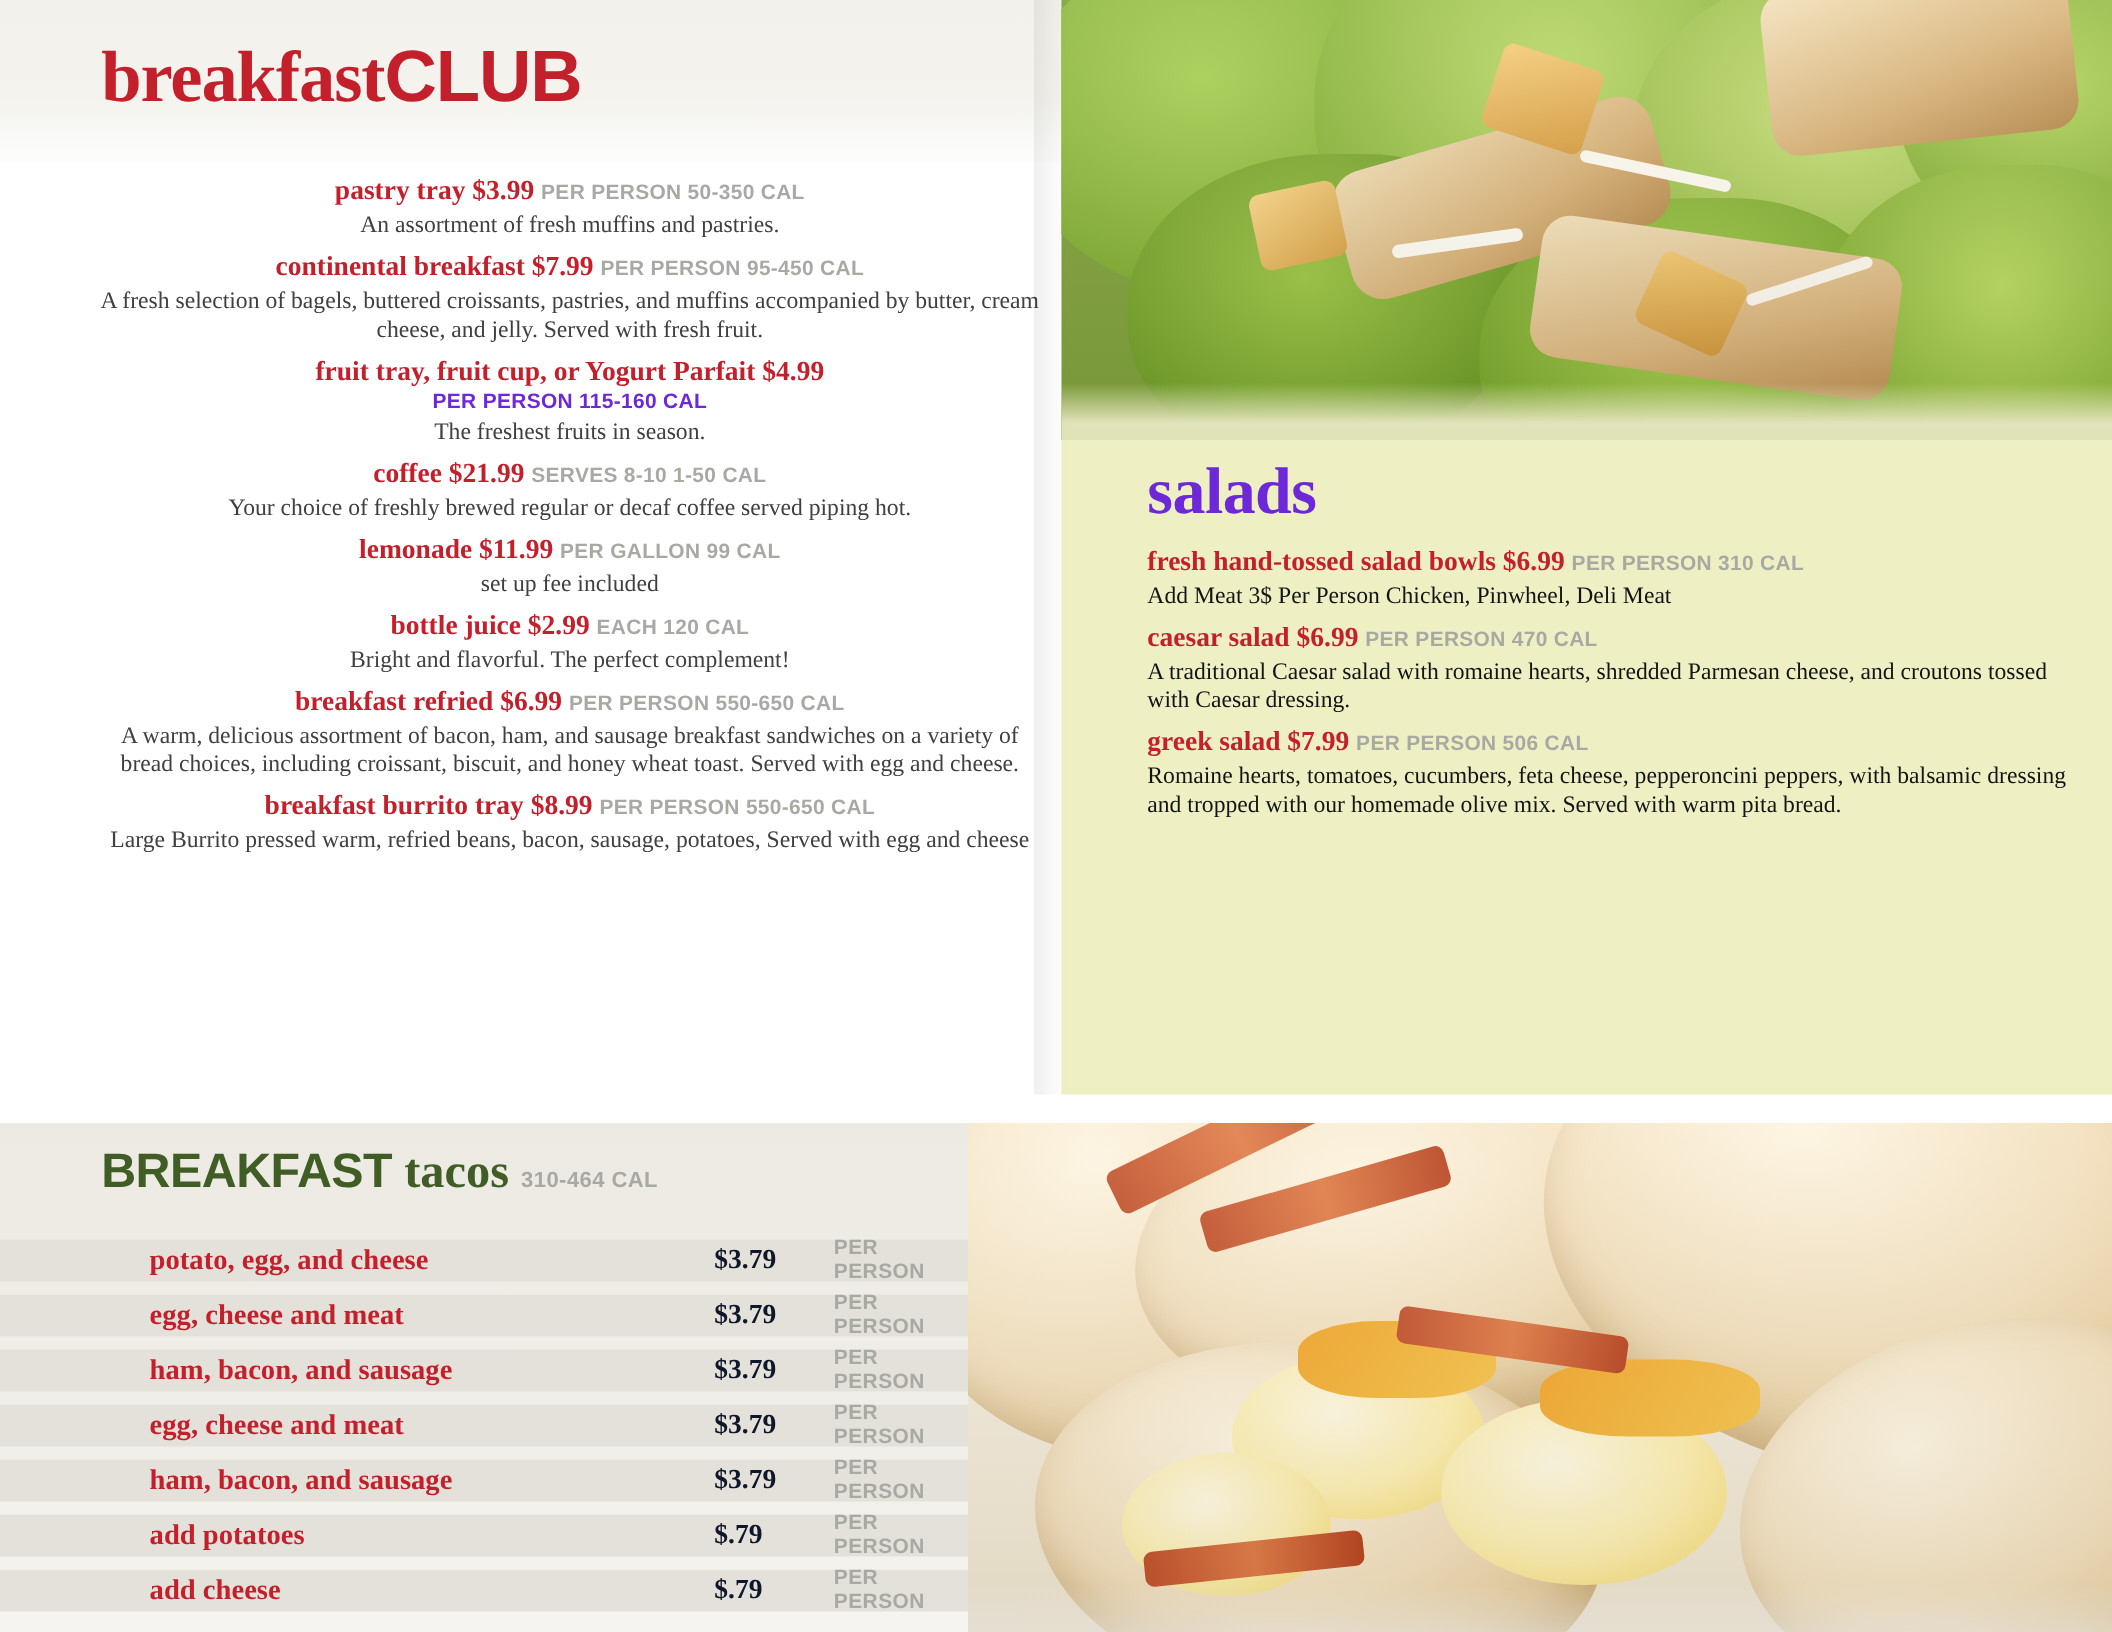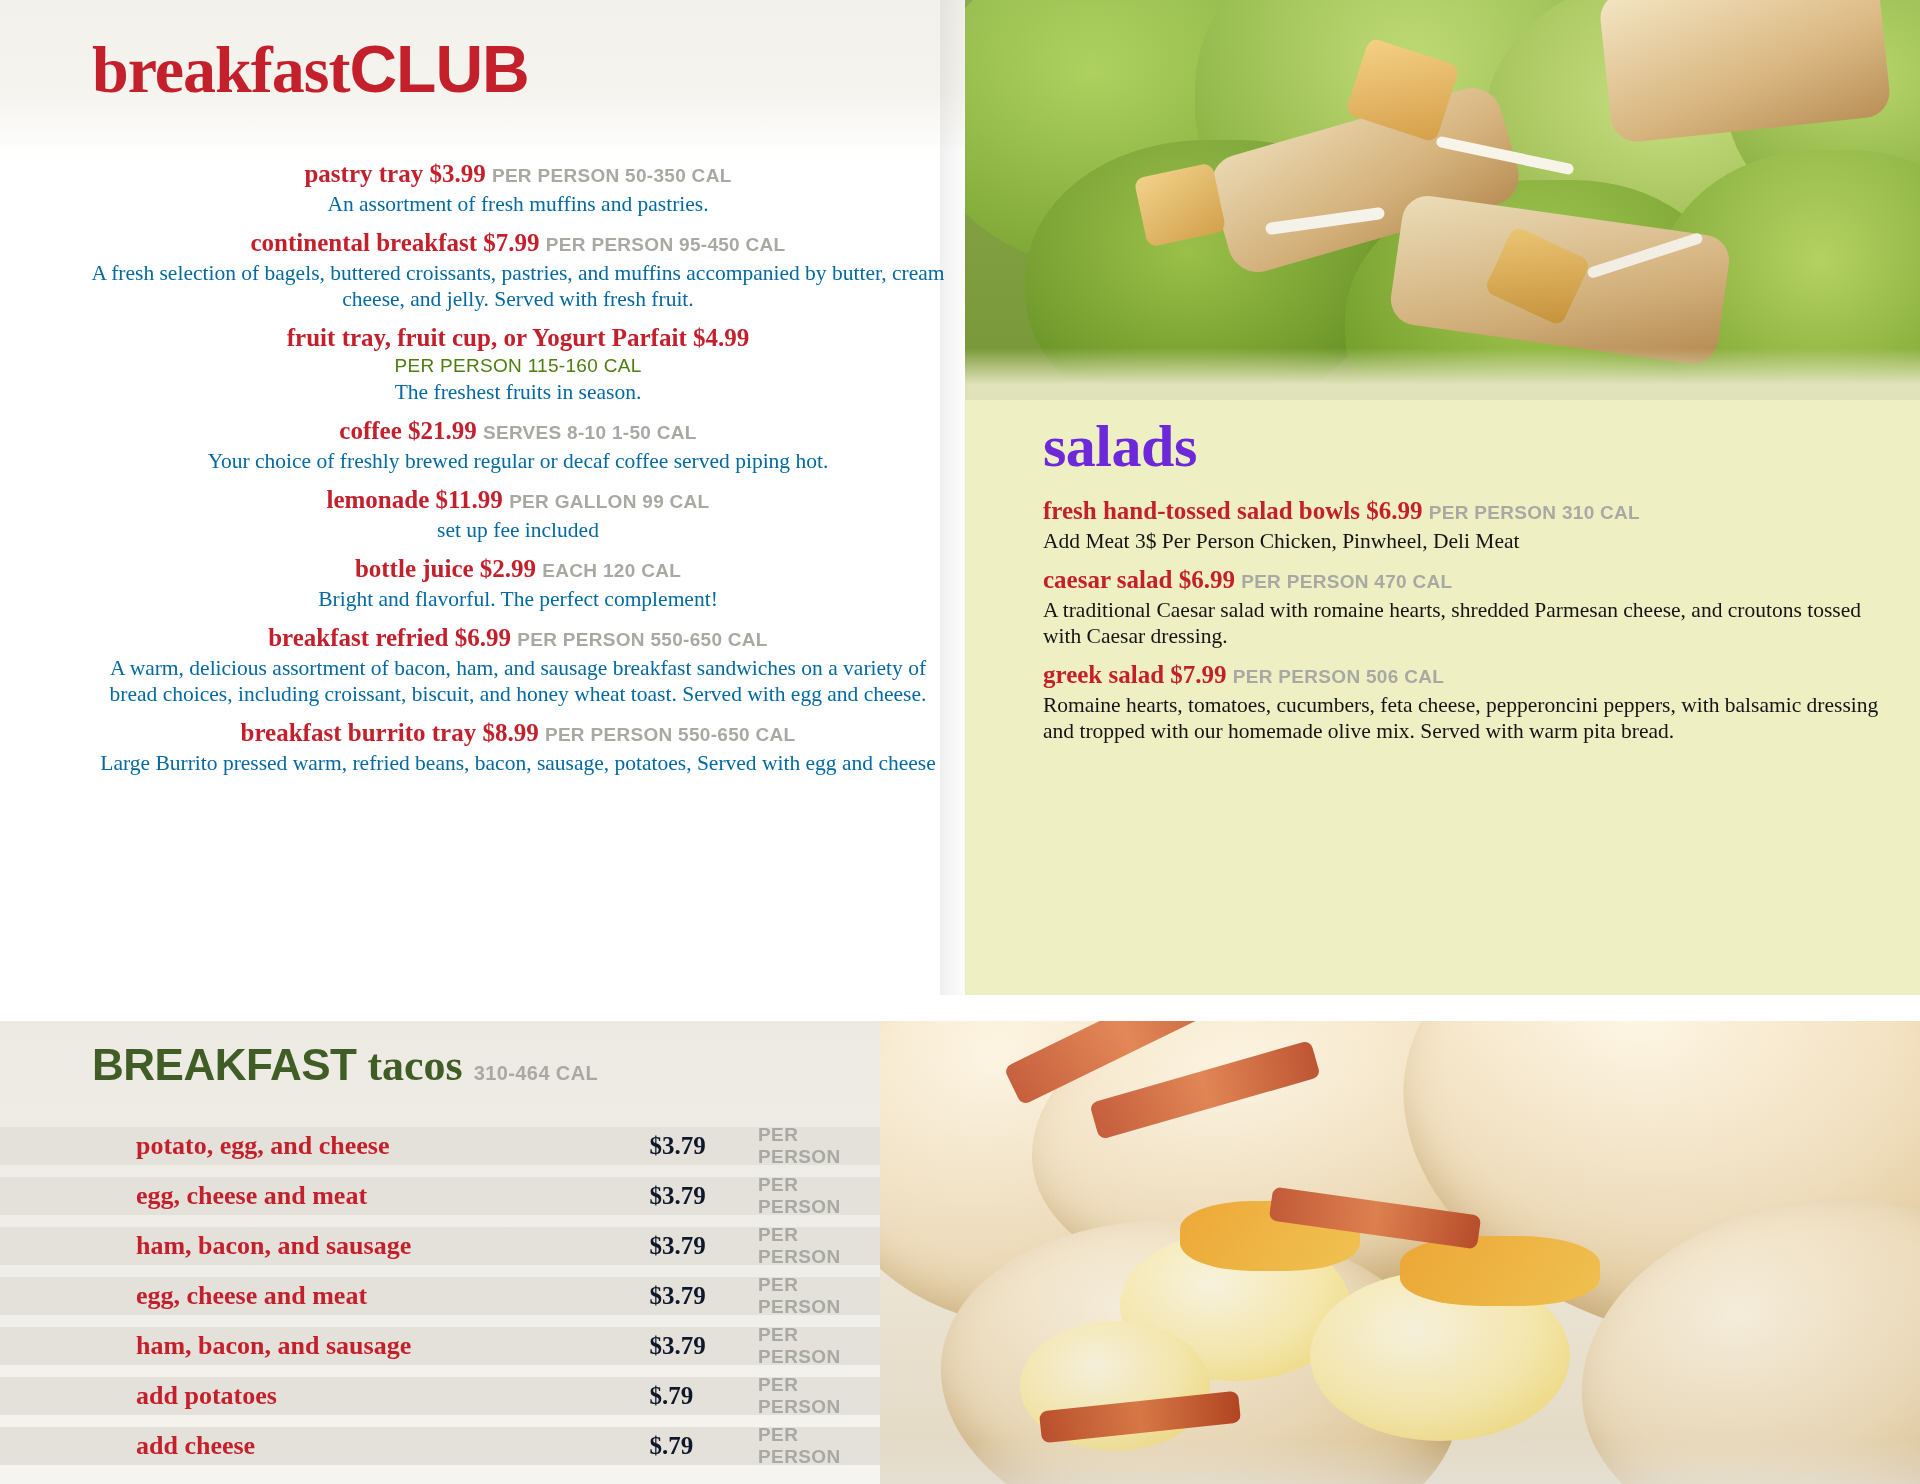--- a/index.html
+++ b/index.html
@@ -49,30 +49,30 @@
   .item-head .price { color:#c4202c; }
   .item-meta {
     font-family:"Liberation Sans", sans-serif;
     font-weight:bold;
     color:#a9a9a4;
     font-size:19px;
     letter-spacing:0.3px;
   }
   .item-meta-line {
     font-family:"Liberation Sans", sans-serif;
-    font-weight:normal;
-    color:#4d7c0f;
+    font-weight:bold;
+    color:#6d28d9;
     font-size:19px;
     letter-spacing:0.3px;
     display:block;
     margin-top:2px;
   }
   .item-desc {
     font-family:"Liberation Serif", serif;
-    color:#0369a1;
+    color:#404040;
     font-size:21.5px;
     line-height:1.22;
     margin-top:2px;
   }
 
   
   .salad-photo {
     position:absolute; left:965px; top:0; width:955px; height:400px;
     overflow:hidden;
     background:#7fa03a;

